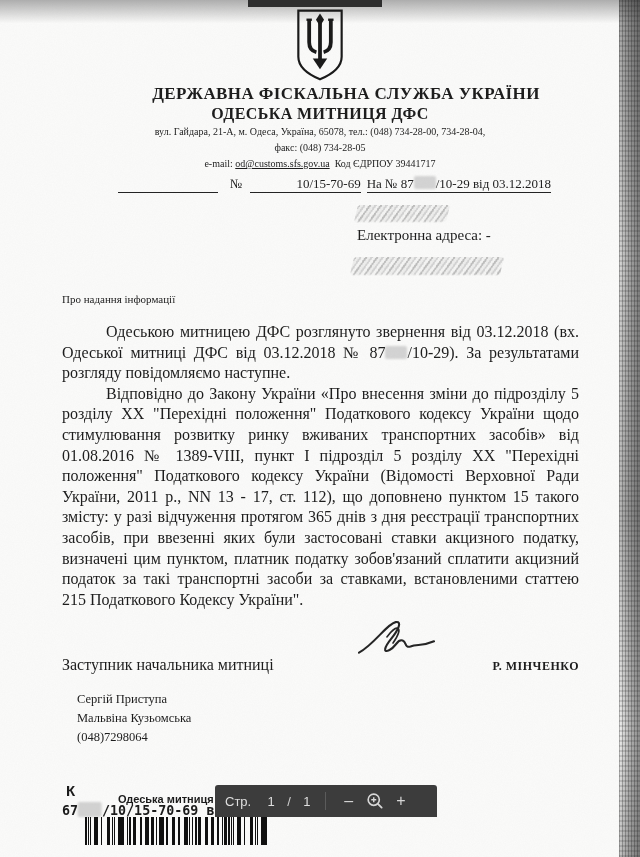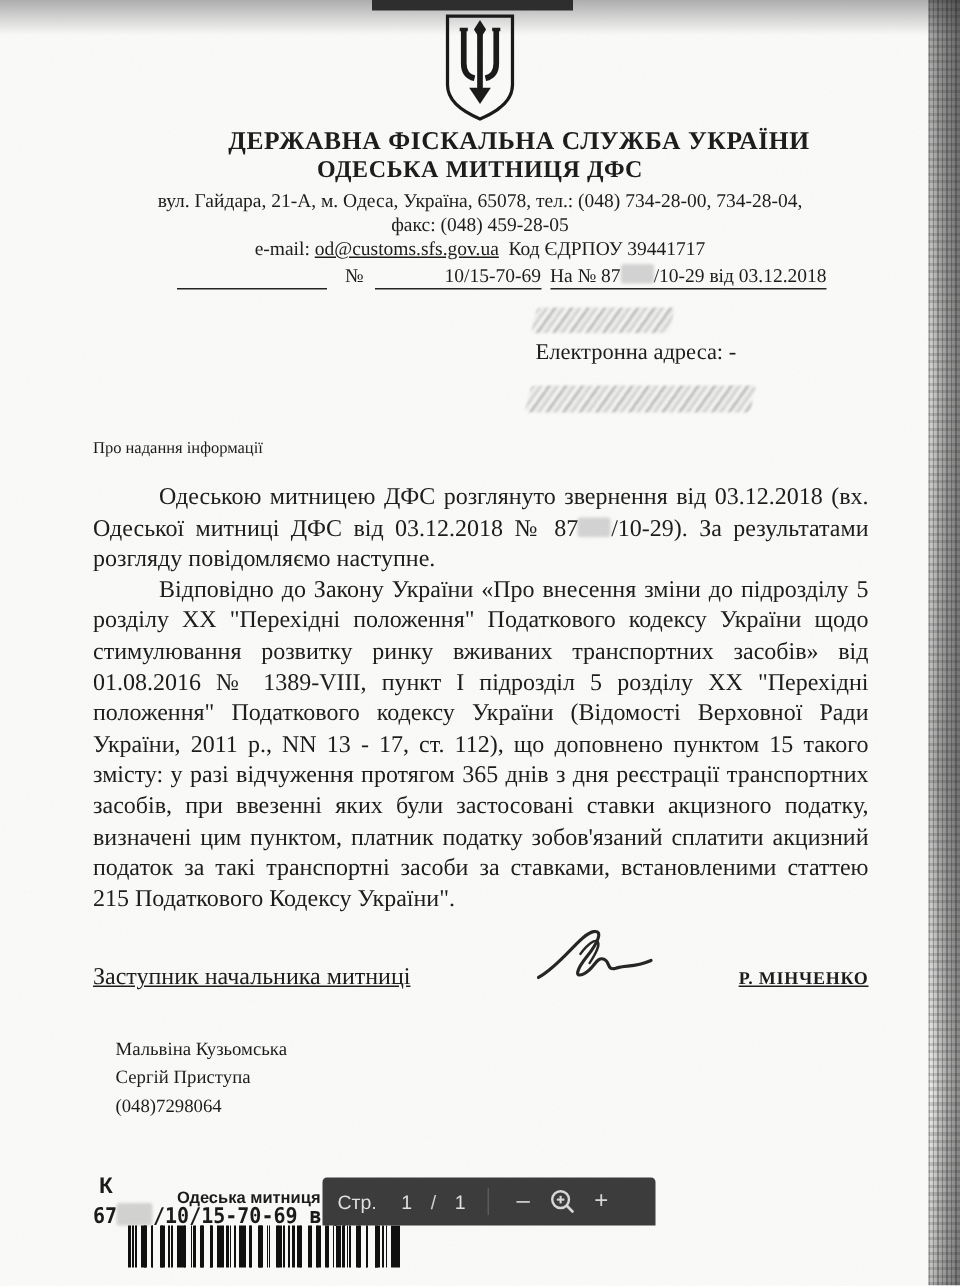--- a/index.html
+++ b/index.html
@@ -16,21 +16,21 @@
     background:
       repeating-linear-gradient(90deg,rgba(20,20,20,.28) 0 1px,rgba(0,0,0,0) 1px 3px),
       repeating-linear-gradient(0deg,rgba(30,30,30,.16) 0 2px,rgba(0,0,0,0) 2px 5px),
       linear-gradient(0deg,rgba(40,40,40,.25),rgba(90,90,90,.05) 15%,rgba(40,40,40,.3) 40%,rgba(30,30,30,.15) 70%,rgba(40,40,40,.4)),
       linear-gradient(90deg,rgba(120,120,120,0) 0%,rgba(90,90,90,.35) 45%,rgba(55,55,55,.55) 100%);}
   .noise{left:0;top:0;z-index:5;pointer-events:none;}
   
   .emblem{left:291px;top:8px;z-index:6;}
   .org-name{left:0;top:84px;width:640px;text-align:center;font-weight:bold;font-size:17px;letter-spacing:.4px;padding-left:26px;}
   .division{left:0;top:105px;width:640px;text-align:center;font-weight:bold;font-size:16px;letter-spacing:.4px;}
-  .addr{left:0;width:640px;text-align:center;font-size:13px;}
+  .addr{left:0;width:640px;text-align:center;font-size:10px;}
   .addr1{top:126px;} .addr2{top:142px;} .addr3{top:158px;}
   .u{text-decoration:underline;}
   
   .ref-row{left:118px;top:176px;font-size:13px;white-space:nowrap;text-align:center;}
   .ul{border-bottom:1.2px solid #222;display:inline-block;}
   .ref-blank1{width:100px;height:16px;vertical-align:bottom;}
   .ref-no-label{margin:0 8px 0 12px;}
   .ref-out{padding-left:46px;margin-right:6px;}
   
   .redact{
@@ -43,21 +43,21 @@
   .redact-vin{display:inline-block;width:168px;height:15px;vertical-align:-2px;border-radius:2px;
     background:repeating-linear-gradient(115deg,rgba(110,110,110,.45) 0 2px,rgba(190,190,190,.22) 2px 5px,rgba(140,140,140,.32) 5px 8px,rgba(220,220,220,.16) 8px 11px);
     filter:blur(.6px);}
   .redact-num{display:inline-block;width:26px;height:15px;vertical-align:-2px;border-radius:2px;
     background:rgba(150,150,150,.40);filter:blur(1.2px);}
   .email-addr-label{left:357px;top:227px;font-size:15px;}
   
   .flow{left:62px;top:293px;width:517px;}
   .subject{font-size:11px;margin:0 0 17px 0;}
   .para{font-size:16px;line-height:20.6px;text-align:justify;text-indent:44px;margin:0;}
-  .sig-row{margin-top:20px;display:flex;justify-content:space-between;align-items:center;position:relative;height:44px;text-decoration:underline;}
+  .sig-row{margin-top:20px;display:flex;justify-content:space-between;align-items:flex-end;position:relative;height:44px;}
   .sig-position{font-size:16px;}
   .sig-name{font-size:12px;font-weight:bold;letter-spacing:.5px;}
   .sig-scribble{position:absolute;left:288px;bottom:6px;}
   .contacts{margin-top:16px;padding-left:15px;font-size:12.5px;line-height:19px;}
   
   .k-mark{left:66px;top:782px;font-family:"Liberation Sans",sans-serif;font-weight:bold;font-size:15px;z-index:6;}
   .bc-title{left:118px;top:793px;font-family:"Liberation Sans",sans-serif;font-weight:bold;font-size:11px;z-index:6;}
   .bc-number{left:62px;top:802px;font-family:"DejaVu Sans Mono",monospace;font-weight:bold;font-size:14.5px;
     transform:scaleX(.92);transform-origin:left;white-space:nowrap;z-index:6;}
   .barcode{left:85px;top:817px;width:182px;height:28px;z-index:6;background:
@@ -94,21 +94,21 @@
         <path d="M41 13 H47"></path>
     </g>
     <path d="M32 6 L36.5 13 L32 20 L27.5 13 Z" fill="#1a1a1a"></path>
     <path d="M24 56 H40 L32 68 Z" fill="#1a1a1a"></path>
   </svg>
 </div>
 
 <div class="abs org-name">ДЕРЖАВНА ФІСКАЛЬНА СЛУЖБА УКРАЇНИ</div>
 <div class="abs division">ОДЕСЬКА МИТНИЦЯ ДФС</div>
 <div class="abs addr addr1">вул. Гайдара, 21-А, м. Одеса, Україна, 65078, тел.: (048) 734-28-00, 734-28-04,</div>
-<div class="abs addr addr2">факс: (048) 459-28-05</div>
+<div class="abs addr addr2">факс: (048) 734-28-05</div>
 <div class="abs addr addr3"><span>e-mail:</span> <span class="u">od@customs.sfs.gov.ua</span>&nbsp;&nbsp;<span>Код ЄДРПОУ 39441717</span></div>
 
 <div class="abs ref-row">
   <span class="ul ref-blank1"></span><span class="ref-no-label">№</span><span class="ul ref-out">10/15-70-69</span><span class="ul"><span>На № 87</span><span class="redact-inline"></span><span>/10-29 від 03.12.2018</span></span>
 </div>
 
 <div class="abs redact redact-1"></div>
 <div class="abs email-addr-label">Електронна адреса: -</div>
 <div class="abs redact redact-2"></div>
 
@@ -122,22 +122,22 @@
     <span class="sig-scribble">
       <svg width="100" height="48" viewBox="0 0 110 55">
         <path d="M8 42 C 26 32, 40 9, 50 7 C 58 5.5, 53 16, 45 26 C 37 36, 35 43, 43 39 C 51 35, 52 26, 58 28 C 63 30, 60 37, 67 35 C 75 32, 80 35, 94 29" fill="none" stroke="#242424" stroke-width="2.4" stroke-linecap="round"></path>
         <path d="M40 24 C 52 8, 60 12, 47 31" fill="none" stroke="#242424" stroke-width="1.8" stroke-linecap="round"></path>
       </svg>
     </span>
     <span class="sig-name">Р. МІНЧЕНКО</span>
   </div>
 
   <div class="contacts">
+    <div>Сергій Приступа</div>
     <div>Мальвіна Кузьомська</div>
-    <div>Сергій Приступа</div>
     <div>(048)7298064</div>
   </div>
 </div>
 
 <div class="abs k-mark">К</div>
 <div class="abs bc-title">Одеська митниця ДФС</div>
 <div class="abs bc-number"><span>67</span><span class="redact-num"></span><span>/10/15-70-69 від 18.12.2018</span></div>
 <div class="abs barcode"></div>
 
 <svg class="abs noise" width="640" height="857">

